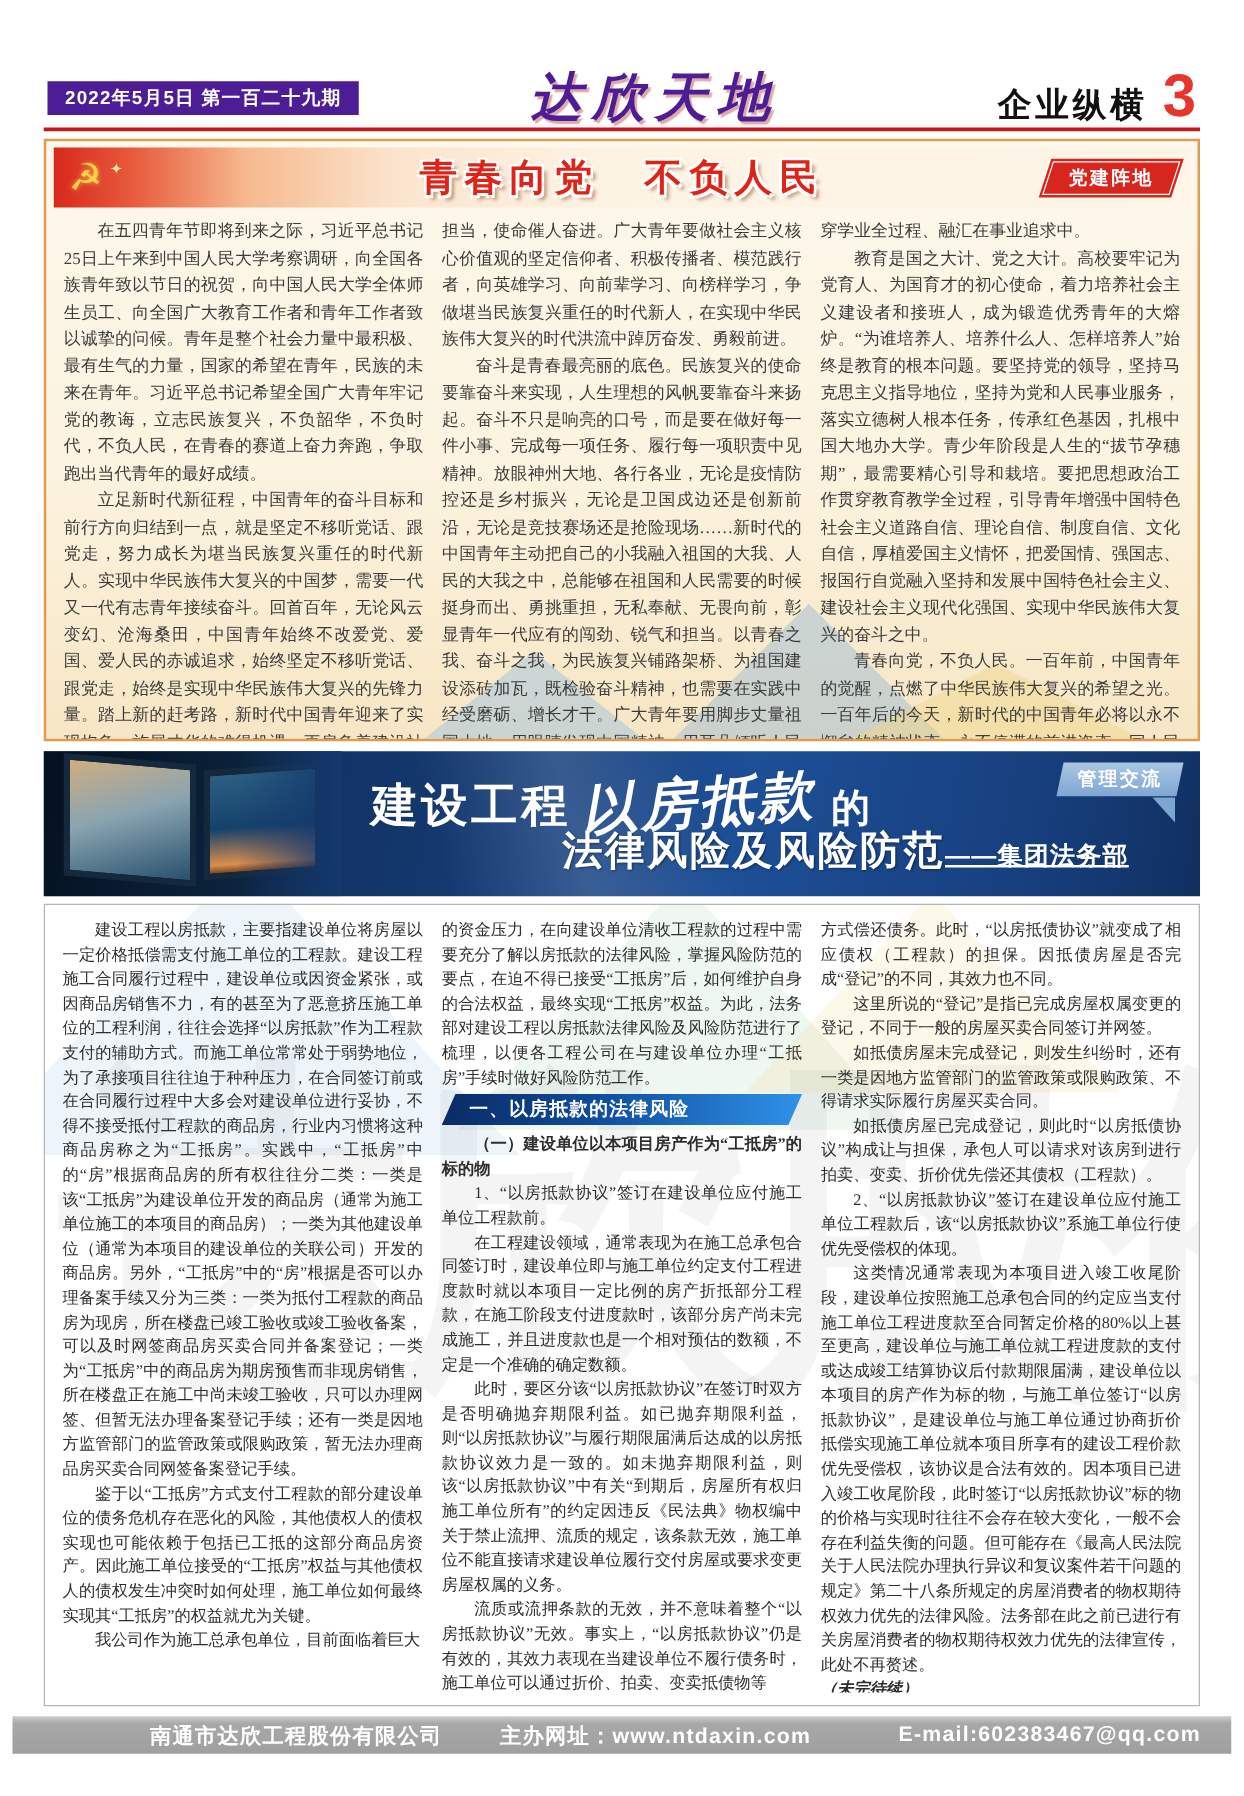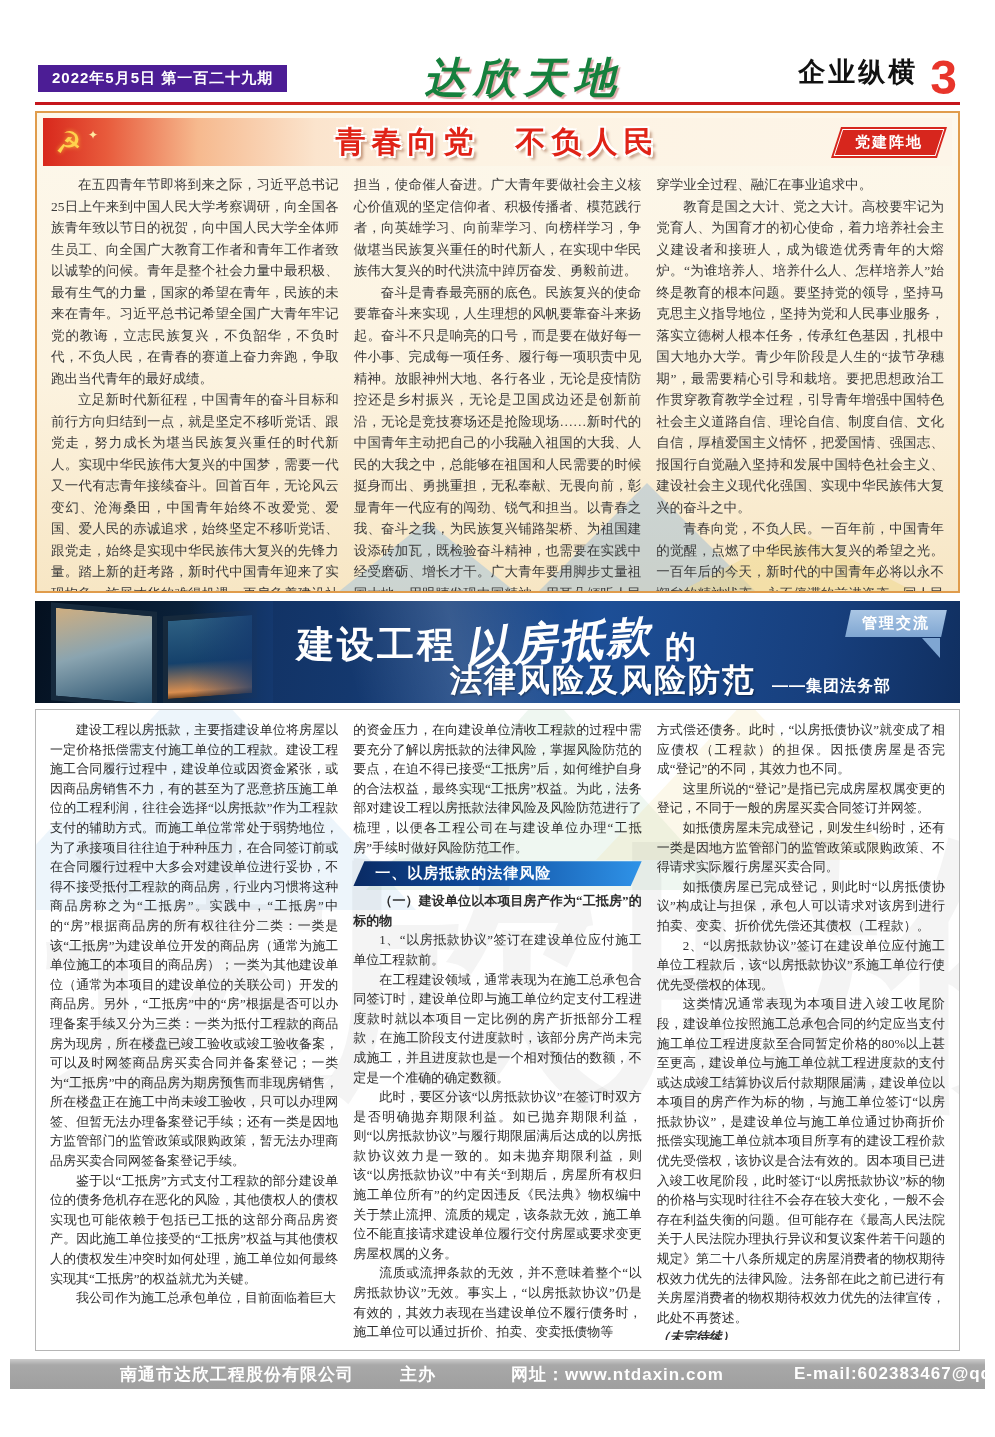--- a/index.html
+++ b/index.html
@@ -3,23 +3,23 @@
 <meta charset="utf-8">
 <style>
   html,body{margin:0;padding:0;}
   body{
     width:995px;height:1437px;position:relative;background:#ffffff;
     font-family:"Liberation Sans", sans-serif;overflow:hidden;
   }
   
   .masthead{margin:56px 38px 0 38px;height:44px;display:flex;align-items:center;justify-content:space-between;}
   .issue-box{background:#4c1d95;color:#fff;font-size:15px;font-weight:bold;padding:4px 14px;letter-spacing:1px;white-space:nowrap;}
-  .paper-title{color:#15803d;font-size:42px;font-weight:900;font-style:italic;
+  .paper-title{color:#4c1d95;font-size:42px;font-weight:900;font-style:italic;
     font-family:"DejaVu Serif", serif;letter-spacing:8px;text-shadow:2px 2px 1px rgba(160,10,10,.35);}
-  .section-page{display:flex;align-items:flex-start;margin-left:38px;}
+  .section-page{display:flex;align-items:flex-end;margin-left:38px;}
   .section-label{font-size:27px;font-weight:bold;color:#111;letter-spacing:3px;}
   .page-number{font-size:48px;font-weight:bold;color:#e8352b;margin-left:12px;line-height:1;}
   .rule{margin:2px 35px 0 35px;height:3px;background:#c5161d;}
 
   
   .a1{margin:6px 35px 0 35px;height:478px;border:2px solid #e09c4c;position:relative;overflow:hidden;
       background:linear-gradient(180deg,#fdf8ec 0%,#fcf3e0 55%,#f7e6c4 100%);}
   .a1-banner{position:relative;height:48px;margin:5px 6px 0 6px;display:flex;align-items:center;
       background:linear-gradient(90deg,#d8281c 0%,#e85b3c 7%,#f6b98e 17%,#fbe4cd 30%,#fdf3e3 48%,#fdf5e8 100%);}
   .flag{position:absolute;left:0;top:0;bottom:0;width:130px;display:flex;align-items:center;padding-left:12px;}
@@ -34,39 +34,39 @@
   .col{flex:1;min-width:0;}
   .a1 p{margin:0;font-size:13.5px;line-height:21.5px;text-align:justify;color:#3b3b3b;
       font-family:"Liberation Serif","DejaVu Serif",serif;}
   .ind{text-indent:2em;}
   .tri{position:absolute;bottom:-2px;width:0;height:0;z-index:1;}
   .tri-blue{left:300px;border-left:90px solid transparent;border-right:90px solid transparent;border-bottom:72px solid rgba(150,190,225,.45);}
   .tri-tall{left:500px;border-left:110px solid transparent;border-right:110px solid transparent;border-bottom:110px solid rgba(120,170,215,.35);}
   .tri-yellow{left:640px;border-left:120px solid transparent;border-right:120px solid transparent;border-bottom:62px solid rgba(240,215,140,.5);}
 
   
-  .a2banner{margin:8px 35px 0 35px;height:102px;position:relative;overflow:hidden;
+  .a2banner{margin:8px 35px 0 35px;height:116px;position:relative;overflow:hidden;
       background:linear-gradient(100deg,#0d2750 0%,#14386e 35%,#1d4f97 60%,#173f7d 85%,#102f60 100%);}
   .a2banner:after{content:"";position:absolute;inset:0;
       background:linear-gradient(75deg,transparent 34%,rgba(255,255,255,.14) 46%,transparent 58%);}
   .photo{position:absolute;left:0;top:0;bottom:0;width:238px;
       background:linear-gradient(105deg,#04101f 0%,#0a2038 55%,#0e2c4e 100%);}
   .photo .win1{position:absolute;left:16px;top:6px;width:96px;height:88px;border:5px solid #16293c;
       background:linear-gradient(160deg,#cfae80 0%,#8aa4b0 45%,#27506e 100%);transform:skewY(5deg);}
   .photo .win2{position:absolute;left:128px;top:12px;width:84px;height:78px;border:5px solid #16293c;
       background:linear-gradient(180deg,#2d5f82 0%,#15416b 55%,#d98e4f 92%,#7a4a23 100%);transform:skewY(-4deg);}
   .photo .fade{position:absolute;inset:0;background:linear-gradient(90deg,transparent 65%,#14386e 100%);}
   .t1{position:absolute;left:262px;top:12px;display:flex;align-items:baseline;color:#fff;z-index:2;}
   .t1 .tp{font-size:37px;font-weight:900;letter-spacing:3px;}
   .t1 .ts{font-size:44px;font-weight:bold;font-style:italic;font-family:"DejaVu Serif",serif;
       margin:0 8px;transform:rotate(-4deg);letter-spacing:3px;}
   .t1 .tp2{font-size:31px;font-weight:900;margin-left:4px;}
   .t2{position:absolute;left:415px;top:58px;color:#fff;display:flex;align-items:baseline;z-index:2;}
   .t2 .big{font-size:32px;font-weight:900;letter-spacing:2px;text-shadow:1px 1px 2px rgba(0,0,0,.4);}
-  .t2 .byline{font-size:16px;font-weight:bold;margin-left:16px;letter-spacing:1px;}
+  .t2 .byline{font-size:20px;font-weight:bold;letter-spacing:1px;text-decoration:underline;}
   .badge2{position:absolute;right:16px;top:9px;z-index:3;}
   .badge2 .face{background:linear-gradient(180deg,#aac6e4,#7fa6d2);transform:skewX(-12deg);padding:4px 14px;text-align:center;}
   .badge2 .face span{transform:skewX(12deg);display:inline-block;color:#fff;font-weight:bold;font-size:15px;letter-spacing:2px;}
   .badge2:after{content:"";position:absolute;right:4px;top:28px;width:0;height:0;
       border-left:18px solid transparent;border-top:20px solid #7fa6d2;}
 
   
   .a2body{margin:6px 35px 0 35px;height:640px;border:1px solid #b5b5b5;position:relative;overflow:hidden;background:#fff;}
   .a2body .cols{padding:10px 14px 0 14px;height:620px;}
   .a2body .col{overflow:hidden;}
@@ -85,21 +85,21 @@
       border-left:180px solid transparent;border-right:180px solid transparent;border-bottom:200px solid rgba(150,200,160,.15);}
   .wm-tri3{position:absolute;left:560px;top:-10px;width:0;height:0;z-index:0;
       border-left:150px solid transparent;border-right:150px solid transparent;border-bottom:160px solid rgba(240,215,140,.18);}
 
   
   .footer{margin:8px 10px 0 10px;height:30px;display:flex;align-items:center;color:#fff;
       background:linear-gradient(180deg,#cccccc 0%,#a8a8a8 20%,#9f9f9f 100%);
       font-size:17px;font-weight:bold;letter-spacing:1px;white-space:nowrap;}
   .footer .company{margin-left:110px;text-align:center;}
   .footer .host{margin-left:46px;}
-  .footer .web{margin-left:75px;}
+  .footer .web{}
   .footer .email{margin-left:70px;}
 </style>
 </head>
 <body>
 
 <header class="masthead">
   <div class="issue-box">
     <span>2022年5月5日 第一百二十九期</span>
   </div>
   <div class="paper-title">达欣天地</div>

